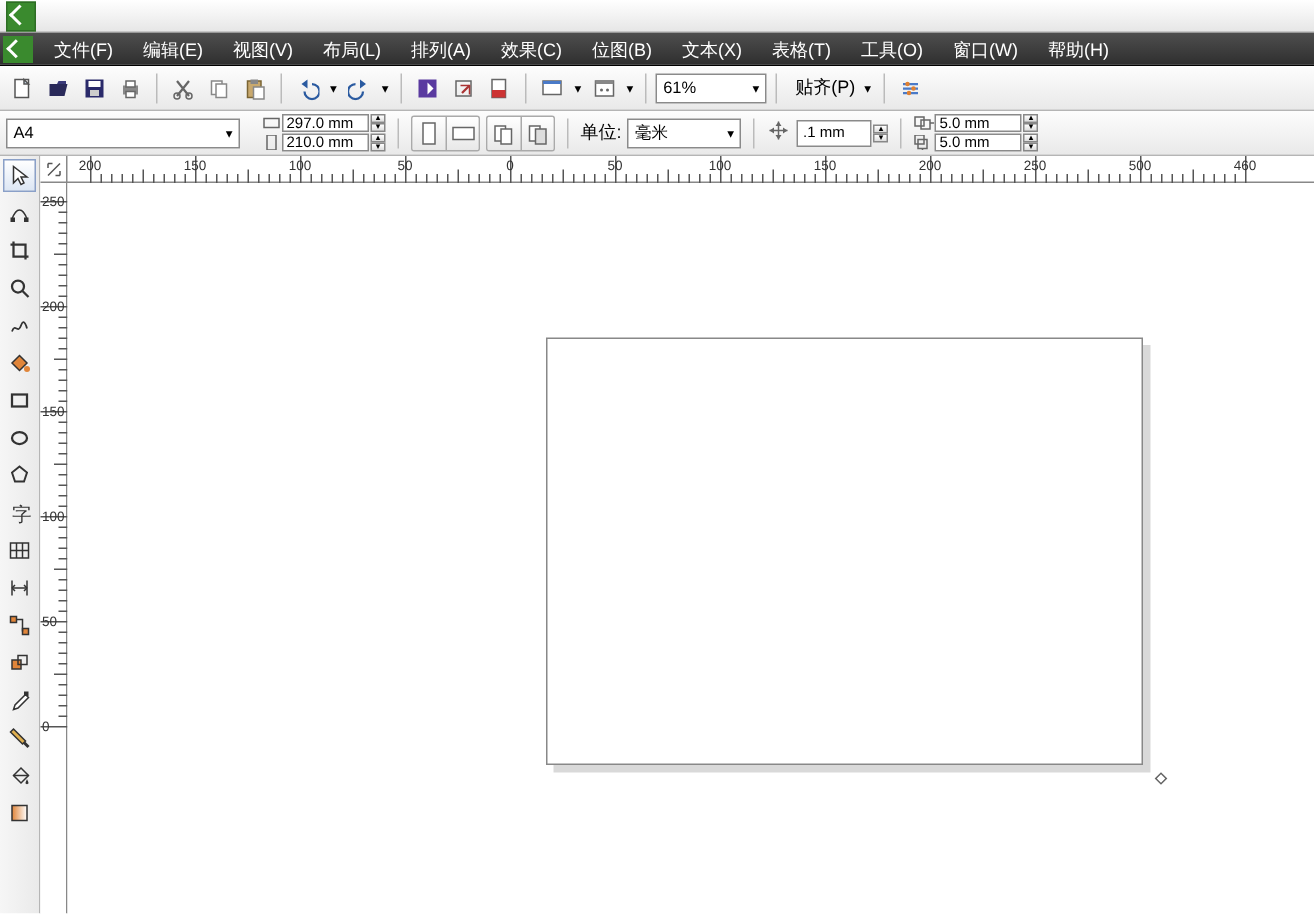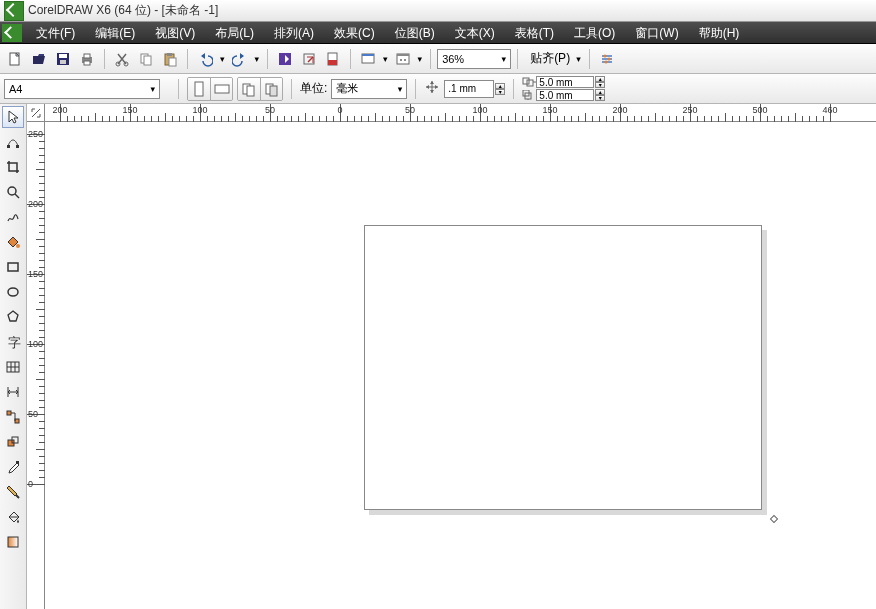--- a/index.html
+++ b/index.html
@@ -65,21 +65,20 @@
   .canvas{position:absolute;left:18px;top:18px;right:0;bottom:0;background:#fff;}
   .page-shadow{position:absolute; background:#d9d9d9;}
   .page{position:absolute; background:#fff; border:1px solid #888;}
   .sel-handle{position:absolute;width:6px;height:6px;border:1px solid #666;background:#fff;transform:rotate(45deg);}
 </style>
 </head>
 <body>
 
 <div class="titlebar">
   <div class="app-icon"></div>
-  <div class="title-text">CorelDRAW X6 (64 位) - [未命名 -1]</div>
 </div>
 
 <div class="menubar">
   <div class="menu-icon"></div>
   <div class="menu-item">文件(F)</div>
   <div class="menu-item">编辑(E)</div>
   <div class="menu-item">视图(V)</div>
   <div class="menu-item">布局(L)</div>
   <div class="menu-item">排列(A)</div>
   <div class="menu-item">效果(C)</div>
@@ -186,21 +185,21 @@
       <svg width="16" height="16">
         <rect x="2" y="3" width="12" height="10" fill="#fff" stroke="#666"></rect>
         <rect x="2" y="3" width="12" height="2" fill="#888"></rect>
         <circle cx="6" cy="9" r="1" fill="#666"></circle>
         <circle cx="10" cy="9" r="1" fill="#666"></circle>
       </svg>
     </div>
   <span class="dd-small">▾</span>
   <div class="sep"></div>
   <div class="zoom-box">
-    <span>36%</span>
+    <span>61%</span>
     <span class="dd">▾</span>
   </div>
   <div class="sep"></div>
   <span class="snap-label">贴齐(P)</span>
   <span class="dd-small">▾</span>
   <div class="sep"></div>
   <div class="tb-btn">
       <svg width="16" height="16">
         <path d="M3 5h10M3 8h10M3 11h10" stroke="#4a7ac8" stroke-width="1.5"></path>
         <circle cx="6" cy="5" r="1.5" fill="#e08030"></circle>
@@ -209,20 +208,46 @@
       </svg>
     </div>
 </div>
 
 <div class="prop-toolbar">
   <div class="paper-combo">
     <span>A4</span>
     <span class="dd">▾</span>
   </div>
   <div style="width:6px"></div>
+  <div class="dim-col">
+    <div class="dim-row">
+      <span class="ic">
+          <svg width="12" height="10">
+            <rect x="1" y="2" width="10" height="6" fill="none" stroke="#666"></rect>
+          </svg>
+        </span>
+      <input value="297.0 mm" style="">
+      <div class="spin">
+          <div>▴</div>
+          <div>▾</div>
+        </div>
+    </div>
+    <div class="dim-row">
+      <span class="ic">
+          <svg width="12" height="10">
+            <rect x="3" y="0" width="6" height="10" fill="none" stroke="#666"></rect>
+          </svg>
+        </span>
+      <input value="210.0 mm" style="">
+      <div class="spin">
+          <div>▴</div>
+          <div>▾</div>
+        </div>
+    </div>
+  </div>
   <div class="sep"></div>
   <div class="orient-group">
     <div class="ob">
         <svg width="14" height="16">
           <rect x="3" y="1" width="8" height="14" fill="#fff" stroke="#666"></rect>
         </svg>
       </div>
     <div class="ob">
         <svg width="16" height="14">
           <rect x="1" y="3" width="14" height="8" fill="#fff" stroke="#666"></rect>

